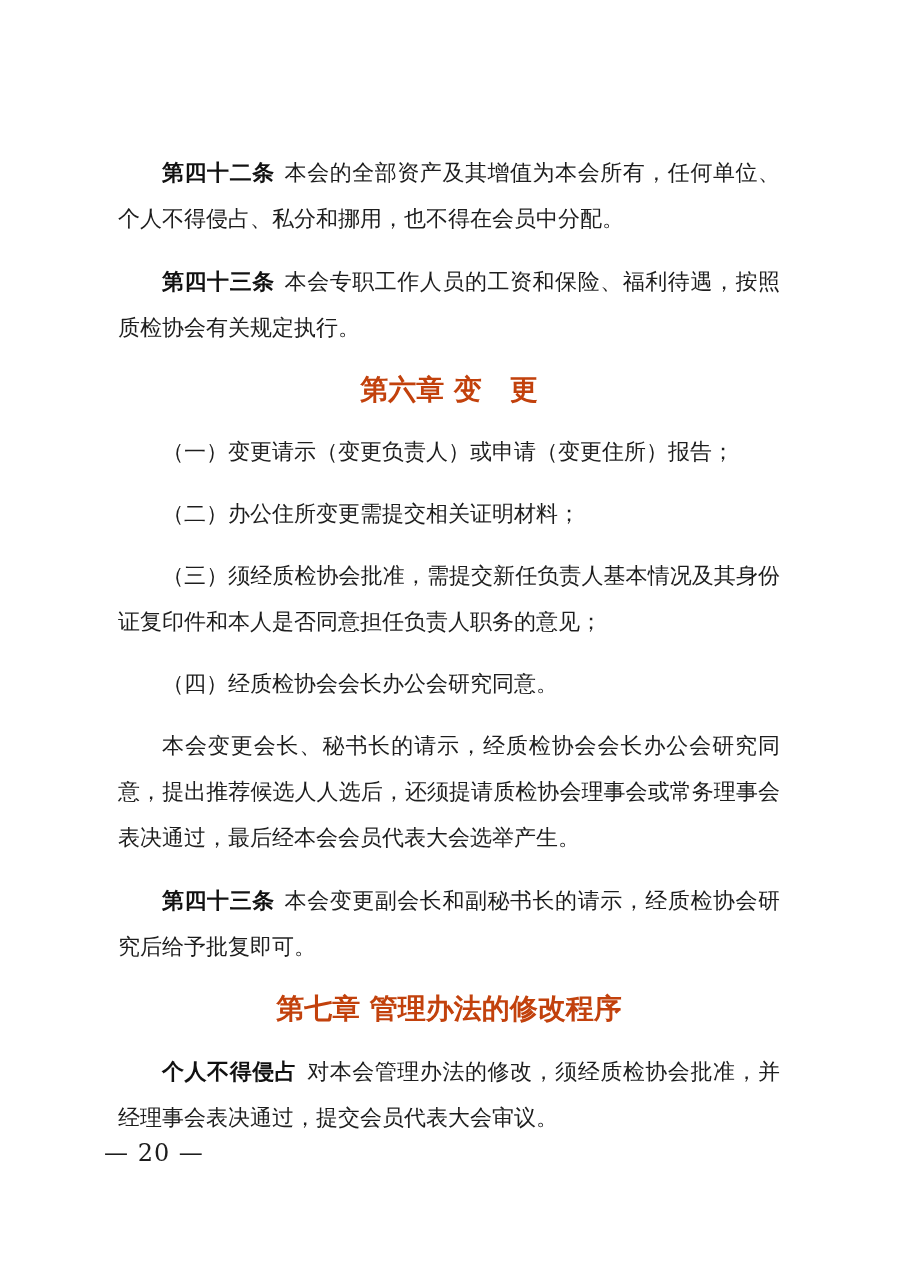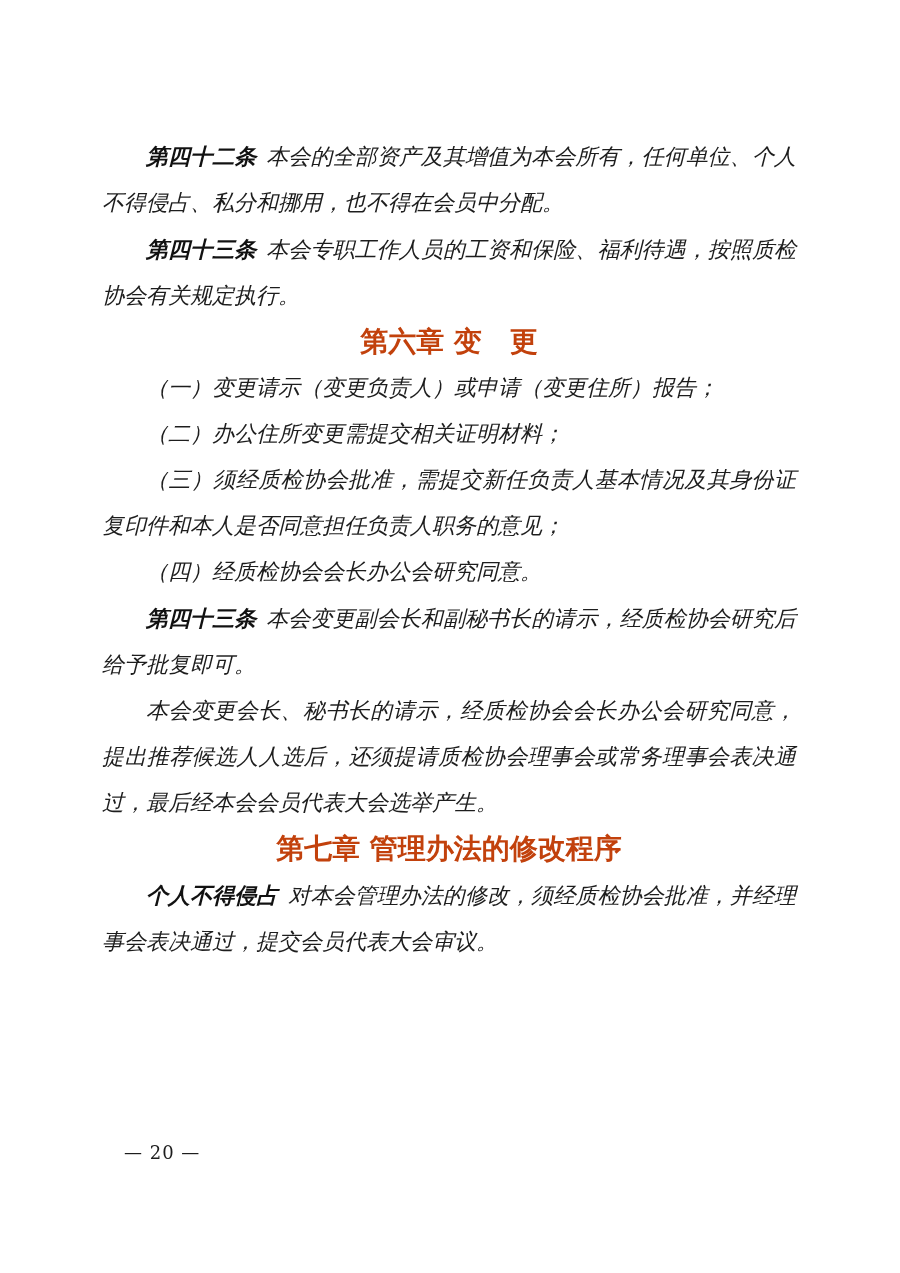--- a/index.html
+++ b/index.html
@@ -16,48 +16,47 @@
     font-family: "DejaVu Serif", "Liberation Serif", serif;
     color: #1d1d1d;
   }
   .content {
     position: absolute;
     left: 102px;
     top: 133px;
     width: 694px;
   }
   .para {
-    margin: 0;
+    margin: 16px;
     font-size: 22px;
     line-height: 46px;
     text-align: justify;
     text-indent: 2em;
     word-break: break-all;
-    font-style: italic;
   }
   .lead {
     font-weight: bold;
     color: #111111;
     margin-right: 0.45em;
   }
   .chapter {
     margin: 0;
     font-size: 28px;
     line-height: 46px;
     font-weight: bold;
     text-align: center;
     text-indent: 0;
     color: #c2410c;
     font-family: "DejaVu Sans", "Liberation Sans", sans-serif;
   }
   .footer {
     position: absolute;
-    left: 124px;
+    left: 104px;
     top: 1138px;
-    font-size: 18px;
+    font-size: 24px;
     line-height: 30px;
     letter-spacing: 1px;
     color: #1d1d1d;
   }
 </style>
 </head>
 <body>
 
 <div class="page">
   <main class="content">
@@ -70,23 +69,23 @@
 
 
     <p class="para">（一）变更请示（变更负责人）或申请（变更住所）报告；</p>
 
     <p class="para">（二）办公住所变更需提交相关证明材料；</p>
 
     <p class="para">（三）须经质检协会批准，需提交新任负责人基本情况及其身份证复印件和本人是否同意担任负责人职务的意见；</p>
 
     <p class="para">（四）经质检协会会长办公会研究同意。</p>
 
+    <p class="para">本会变更会长、秘书长的请示，经质检协会会长办公会研究同意，提出推荐候选人人选后，还须提请质检协会理事会或常务理事会表决通过，最后经本会会员代表大会选举产生。</p>
+
     <p class="para"><span class="lead">第四十三条</span><span>本会变更副会长和副秘书长的请示，经质检协会研究后给予批复即可。</span></p>
-
-    <p class="para">本会变更会长、秘书长的请示，经质检协会会长办公会研究同意，提出推荐候选人人选后，还须提请质检协会理事会或常务理事会表决通过，最后经本会会员代表大会选举产生。</p>
 
     <h2 class="chapter">第七章 管理办法的修改程序</h2>
 
     <p class="para"><span class="lead">个人不得侵占</span><span>对本会管理办法的修改，须经质检协会批准，并经理事会表决通过，提交会员代表大会审议。</span></p>
 
 
   </main>
 
   <div class="footer">— 20 —</div>
 </div>

